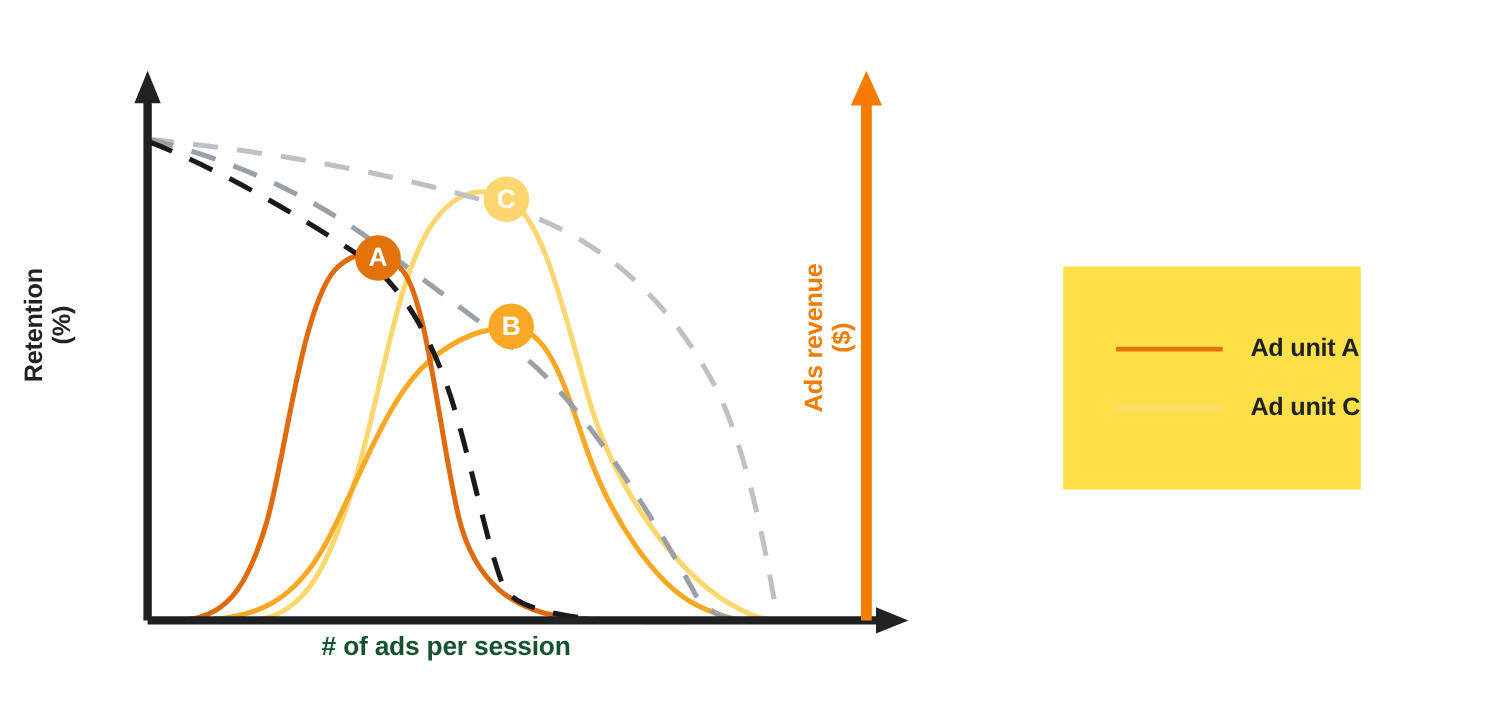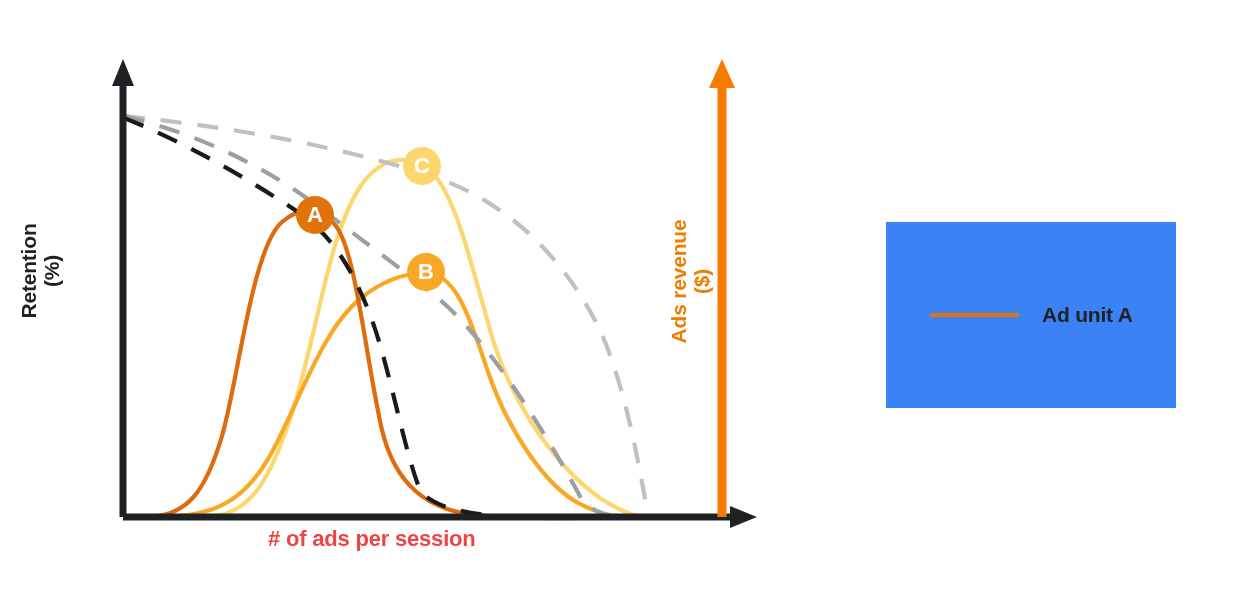--- a/index.html
+++ b/index.html
@@ -50,30 +50,30 @@
     transform: rotate(-90deg);
     transform-origin: 87px 87px;
     font-size: 21px;
     color: #F07C00;
   }
 
   #x-axis-label {
     left: 268px;
     top: 527px;
     font-size: 22px;
-    color: #ef4444;
+    color: #14532d;
   }
 
   #legend-panel {
     position: absolute;
     left: 886px;
     top: 222px;
-    width: 290px;
+    width: 248px;
     height: 186px;
-    background: #3b82f6;
+    background: #fde047;
   }
   #legend-list {
     position: absolute;
     left: 0;
     top: 0;
     width: 100%;
     height: 100%;
     display: flex;
     flex-direction: column;
     justify-content: center;
@@ -178,17 +178,21 @@
 
   <div id="legend-panel">
     <div id="legend-list">
 
       <div class="legend-item">
         <span class="legend-swatch" style="background:#E2730B;"></span>
         <span class="legend-label">Ad unit A</span>
       </div>
 
 
+      <div class="legend-item">
+        <span class="legend-swatch" style="background:#FCDB6F;"></span>
+        <span class="legend-label">Ad unit C</span>
+      </div>
 
     </div>
   </div>
 
 </div>
 
 </body></html>

